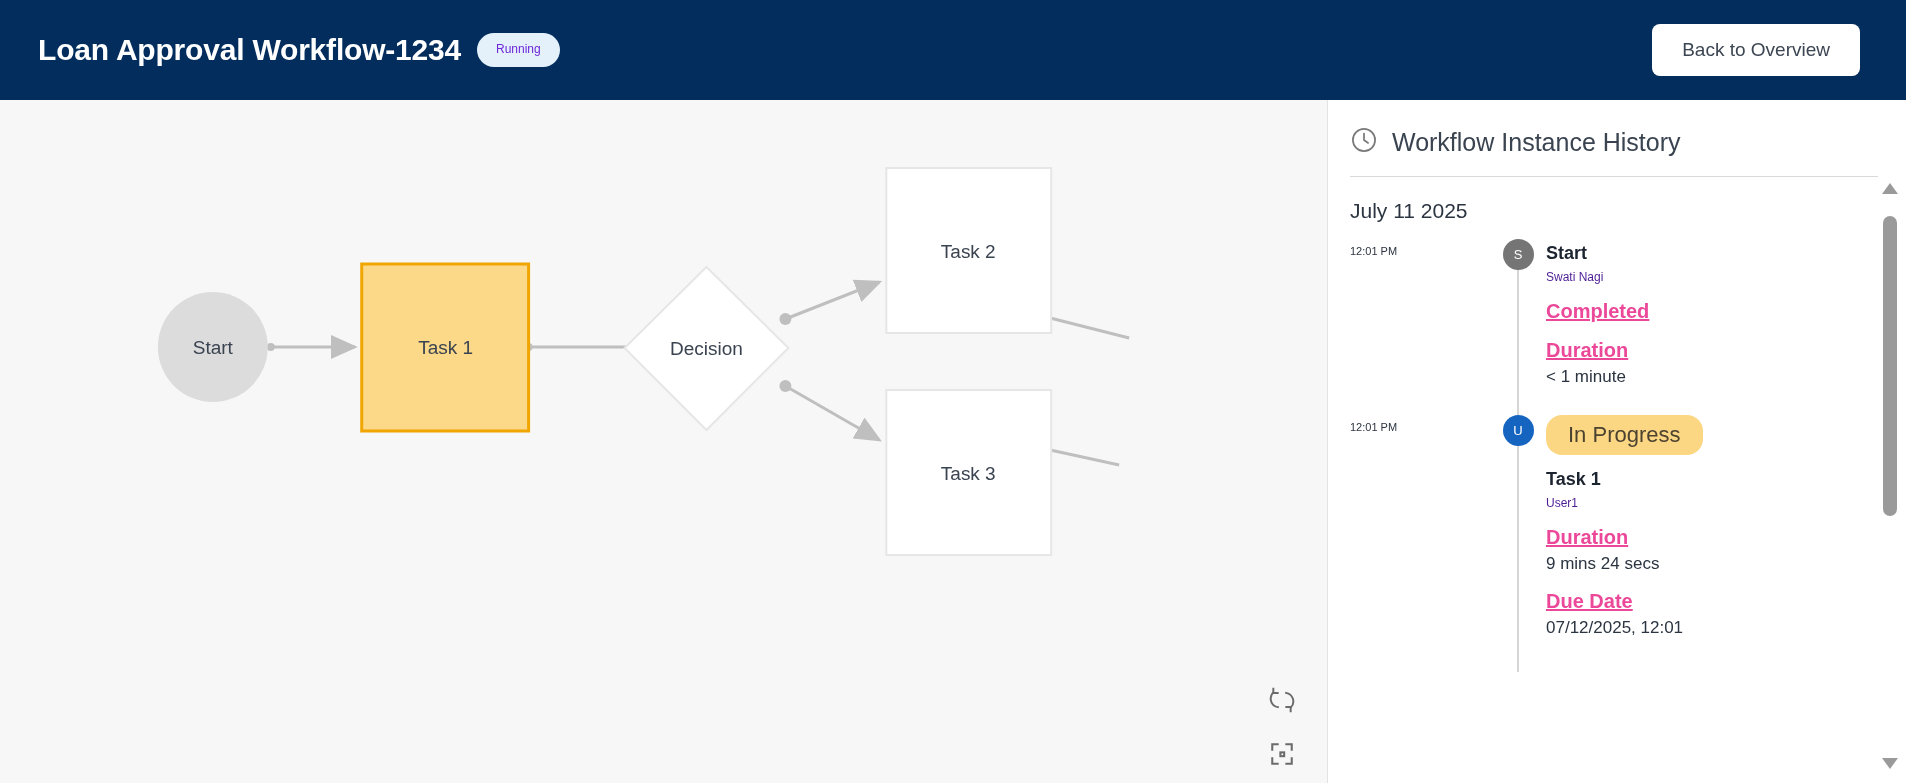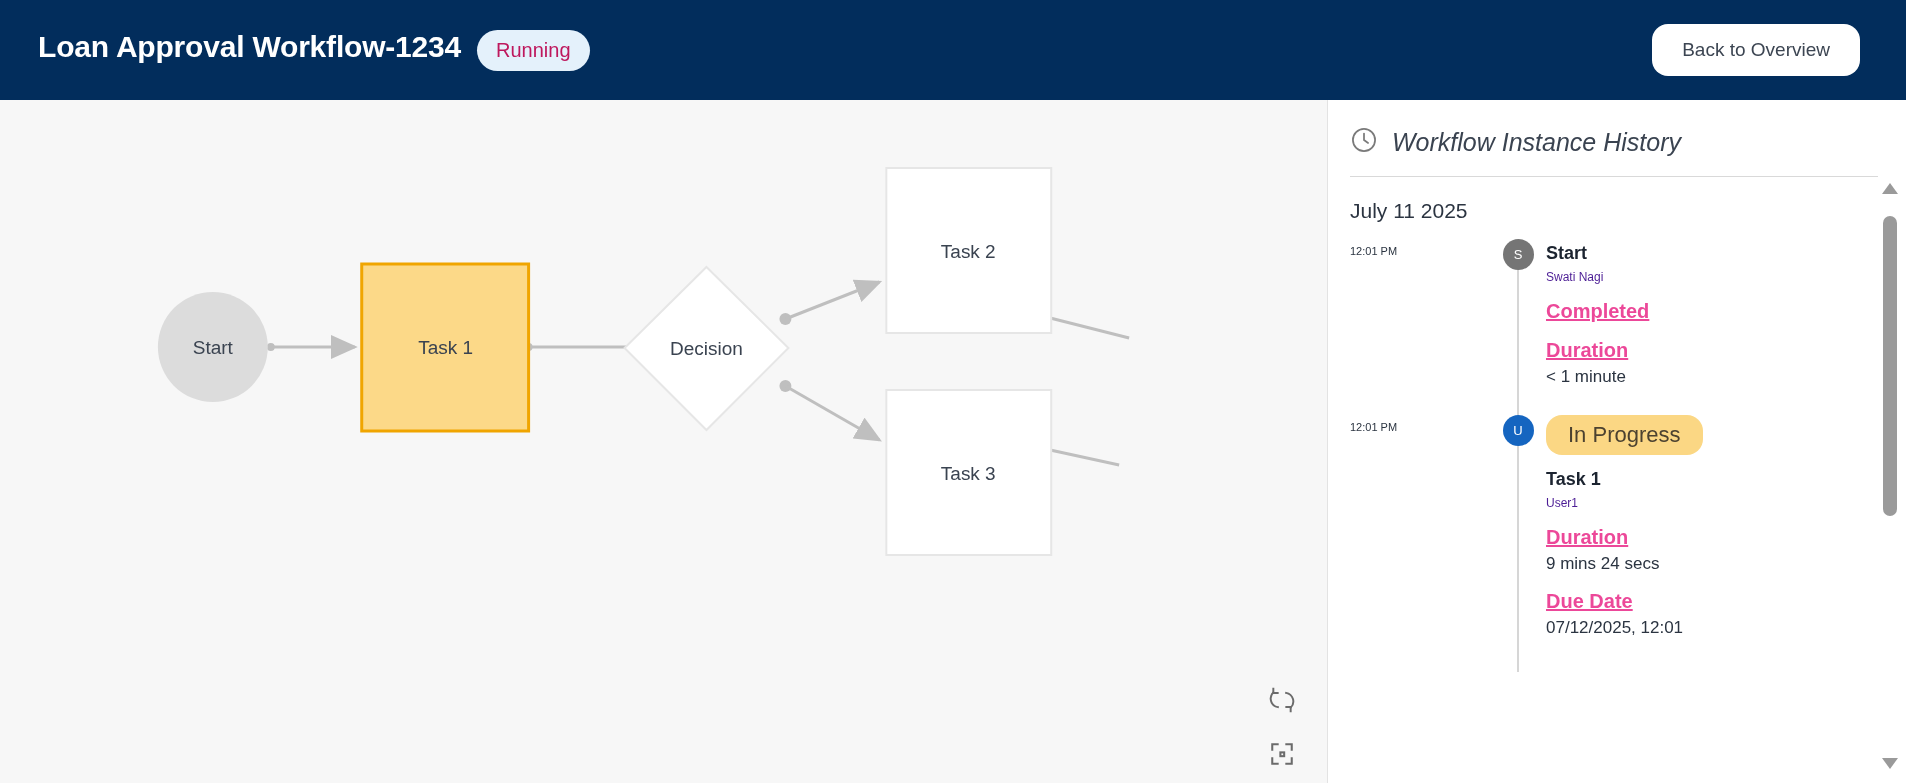--- a/index.html
+++ b/index.html
@@ -27,33 +27,33 @@
   .header-left { display: flex; gap: 16px; }
   .wf-title {
     color: #ffffff;
     font-size: 30px;
     font-weight: bold;
     letter-spacing: -0.2px;
     white-space: nowrap;
   }
   .status-pill {
     background: #e4f1fb;
-    color: #be185d;
-    font-size: 20px;
+    color: #6d28d9;
+    font-size: 12px;
     border-radius: 22px;
     padding: 9px 19px;
     white-space: nowrap;
   }
   .header-right { margin-left: auto; }
   .back-btn {
     background: #ffffff;
     color: #3c4552;
     font-size: 19px;
     border: none;
-    border-radius: 16px;
+    border-radius: 8px;
     padding: 15px 30px;
     cursor: pointer;
     font-family: inherit;
     white-space: nowrap;
   }
 
   
   .body-row { flex: 1 1 auto; display: flex; min-height: 0; position: relative; }
 
   
@@ -88,21 +88,20 @@
   
   .panel {
     flex: 1 1 auto;
     background: #ffffff;
     position: relative;
     display: flex; flex-direction: column;
     min-width: 0;
   }
   .panel-header {
     padding: 26px 28px 0 22px;
-    font-style: italic;
   }
   .panel-header-inner {
     display: flex; align-items: center; gap: 14px;
     padding-bottom: 18px;
     border-bottom: 1px solid #d9d9d9;
   }
   .panel-title {
     font-size: 25px;
     color: #3a4350;
     white-space: nowrap;

